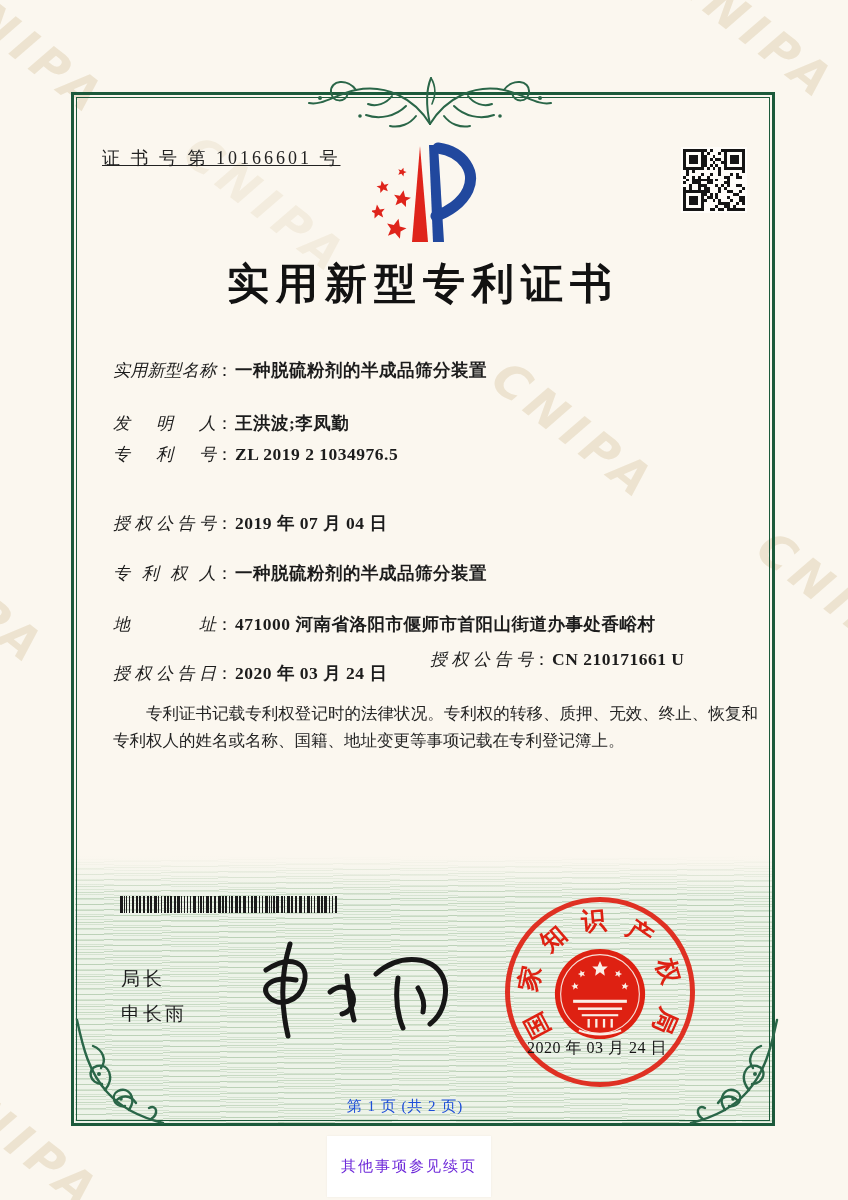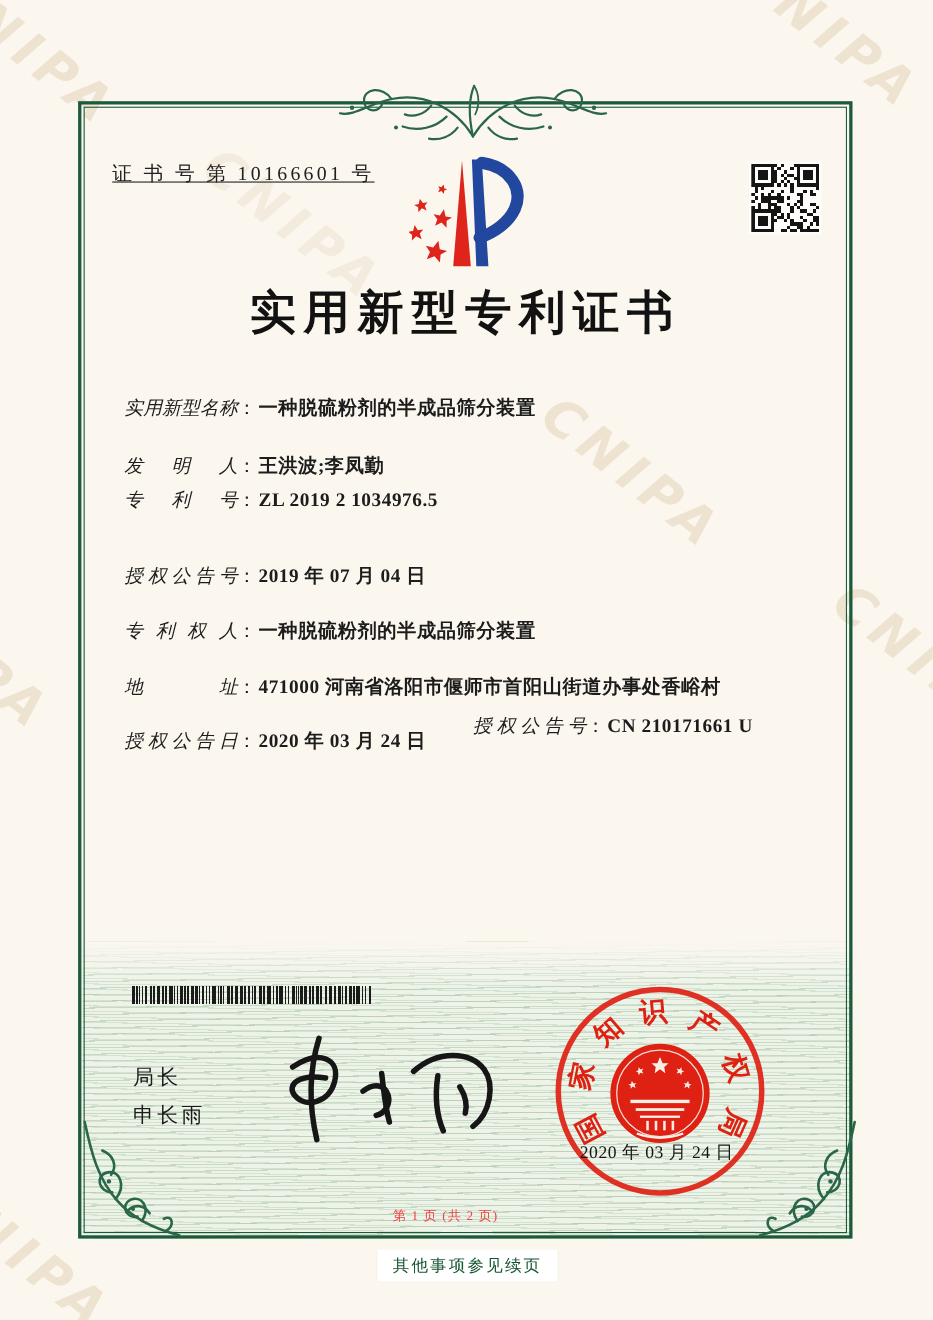--- a/index.html
+++ b/index.html
@@ -84,24 +84,24 @@
   .sc3{transform:rotate(-5deg)   translateY(-71px);}
   .sc4{transform:rotate(34deg)   translateY(-71px);}
   .sc5{transform:rotate(73deg)   translateY(-71px);}
   .sc6{transform:rotate(114deg)  translateY(-71px);}
   .seal-emblem{position:absolute;left:50%;top:51%;width:96px;height:100px;transform:translate(-50%,-50%);}
   .seal-date{
     position:absolute;left:0;right:6px;top:141px;text-align:center;
     font-size:16px;color:#151515;letter-spacing:0.5px;white-space:nowrap;
   }
   
-  .page-info{position:absolute;left:55px;width:700px;top:1097px;text-align:center;z-index:3;font-size:12px;letter-spacing:1px;color:#ef4444;}
+  .page-info{position:absolute;left:55px;width:700px;top:1097px;text-align:center;z-index:3;font-size:15px;letter-spacing:1px;color:#1d4ed8;}
   .continuation{
-    position:absolute;left:343px;top:1136px;z-index:5;background:#ffffff;
-    padding:5px 14px;font-size:15px;letter-spacing:2px;color:#14532d;
+    position:absolute;left:327px;top:1136px;z-index:5;background:#ffffff;
+    padding:21px 14px;font-size:15px;letter-spacing:2px;color:#6d28d9;
     box-shadow:0 0 2px rgba(0,0,0,0.06);
   }
 </style>
 </head>
 <body>
 
 <div class="watermark" style="left:-72px;top:18px">CNIPA</div>
 <div class="watermark" style="left:658px;top:3px">CNIPA</div>
 <div class="watermark" style="left:170px;top:177px;opacity:.55">CNIPA</div>
 <div class="watermark" style="left:478px;top:403px">CNIPA</div>
@@ -429,20 +429,21 @@
   <span class="f-label">地址</span><span class="f-colon">：</span><span class="f-value">471000 河南省洛阳市偃师市首阳山街道办事处香峪村</span>
 </div>
 <div class="field-row" style="top:661px">
   <span class="f-label">授权公告日</span><span class="f-colon">：</span><span class="f-value">2020 年 03 月 24 日</span>
 </div>
 <div class="grant-col2">
   <span class="f-label">授权公告号</span><span class="f-colon">：</span><span class="f-value">CN 210171661 U</span>
 </div>
 
 <div class="body-text">
+  <p>专利证书记载专利权登记时的法律状况。专利权的转移、质押、无效、终止、恢复和专利权人的姓名或名称、国籍、地址变更等事项记载在专利登记簿上。</p>
 </div>
 
 <div class="barcode">
   <svg id="barcode-svg" viewBox="0 0 218 17" preserveAspectRatio="none">
       <rect x="0" y="0" width="3" height="17"></rect>
       <rect x="4" y="0" width="1" height="17"></rect>
       <rect x="6" y="0" width="1" height="17"></rect>
       <rect x="9" y="0" width="1" height="17"></rect>
       <rect x="12" y="0" width="2" height="17"></rect>
       <rect x="16" y="0" width="2" height="17"></rect>

